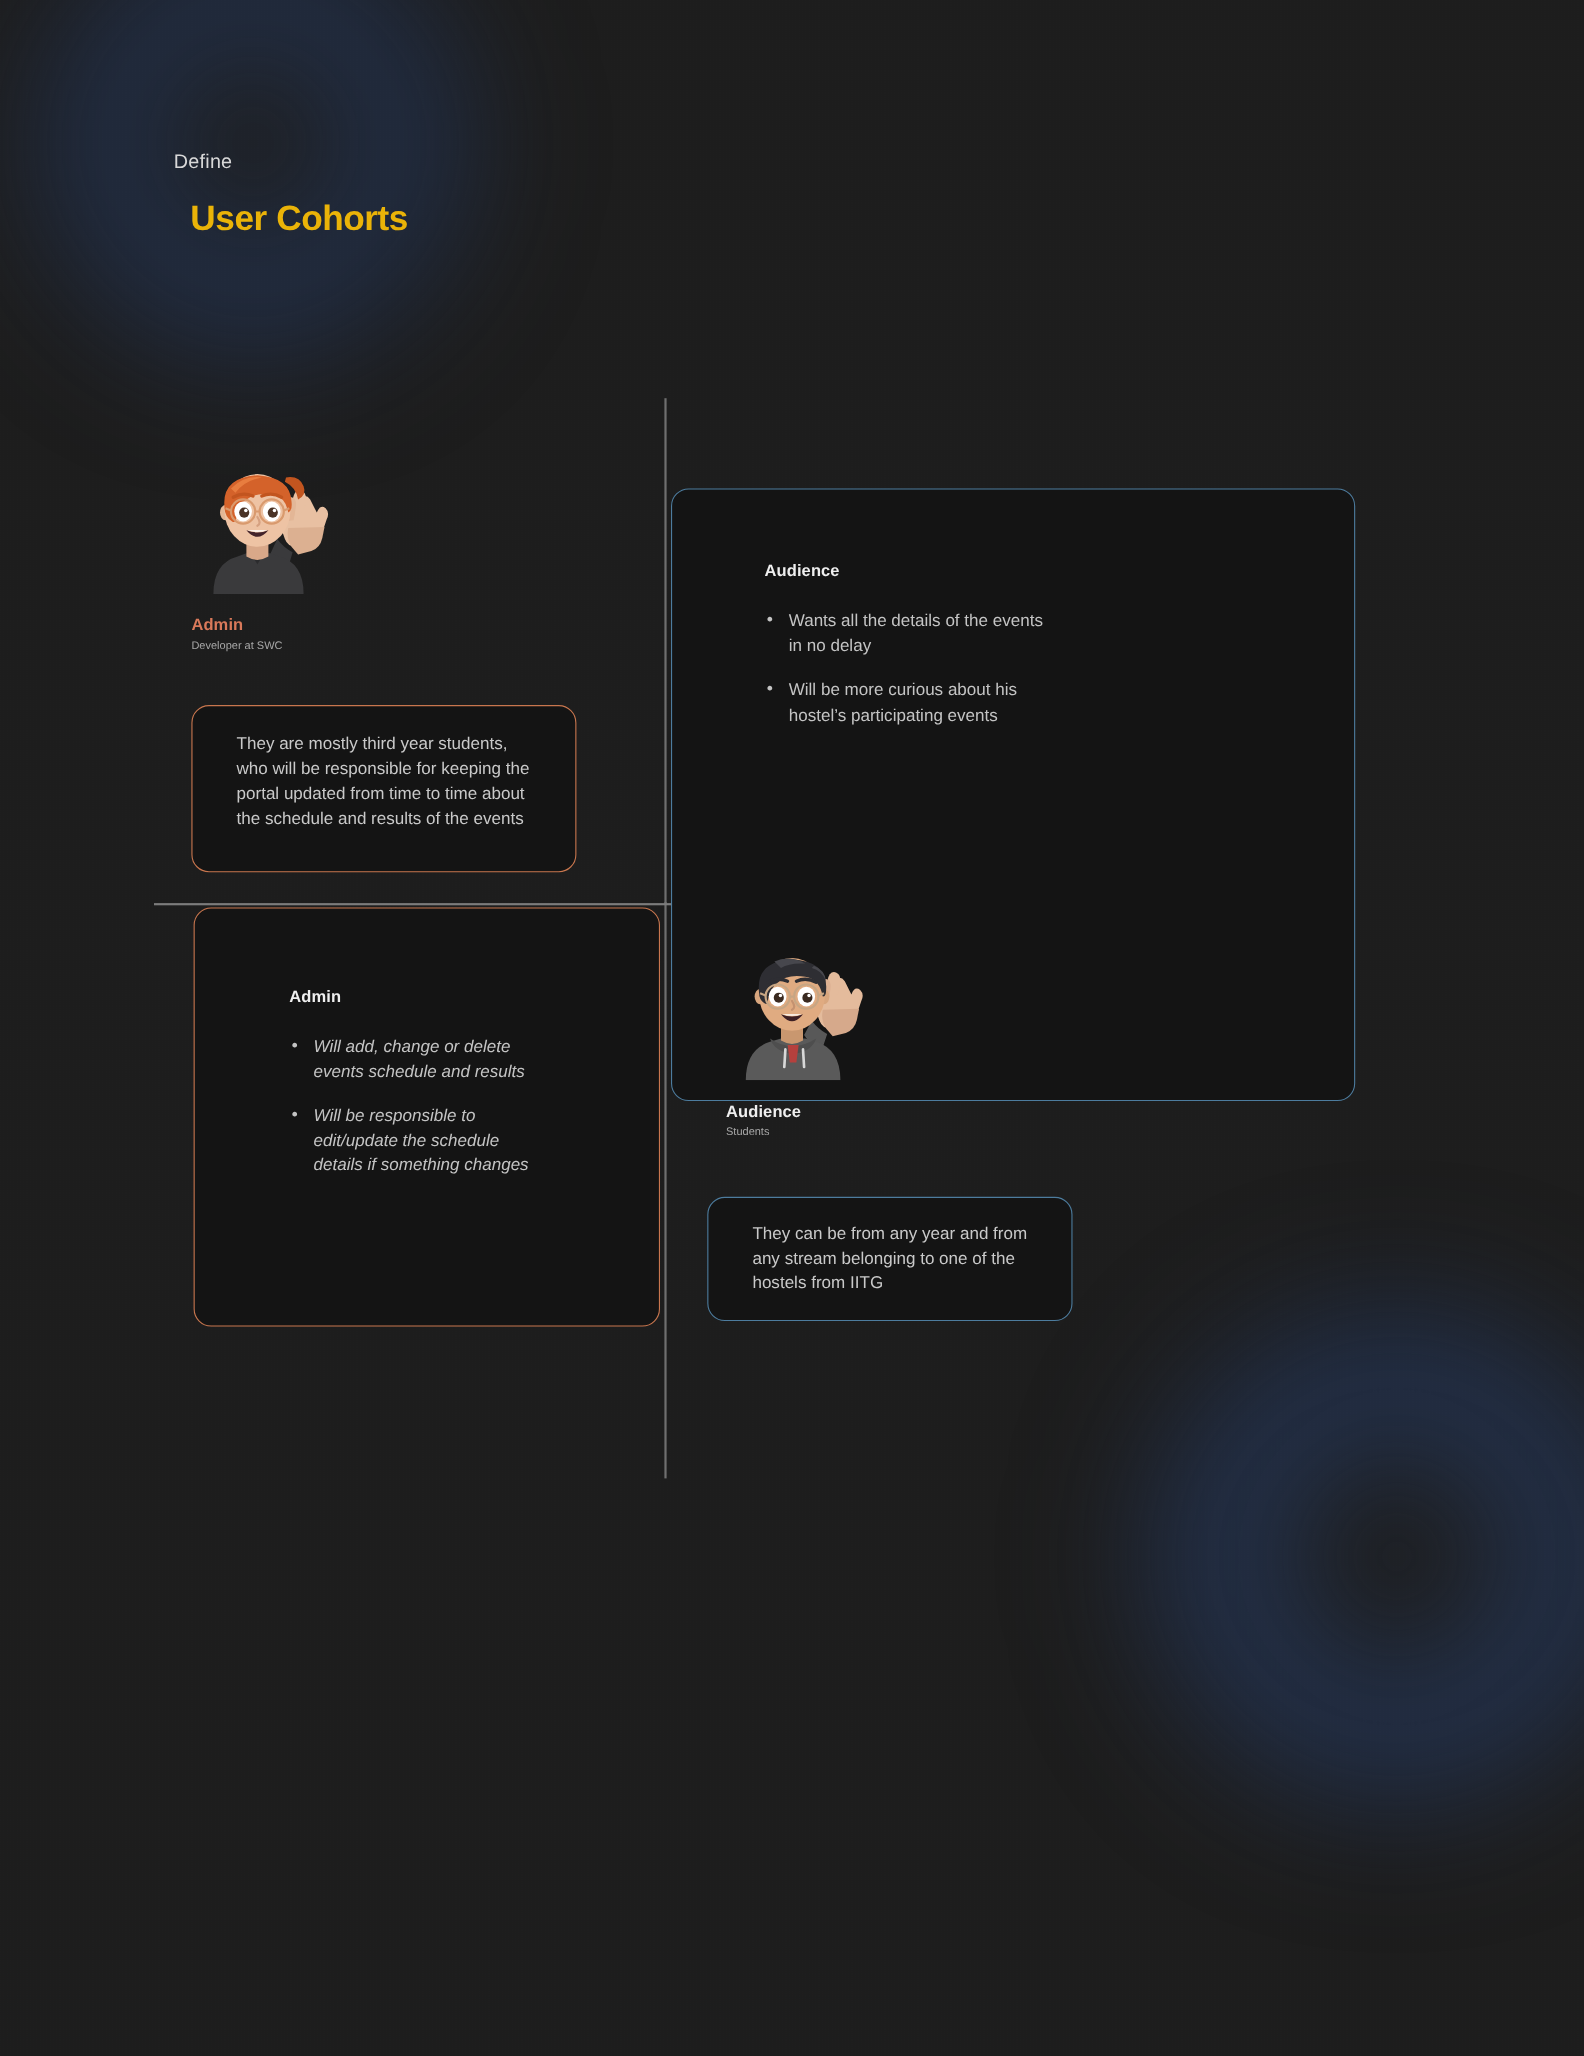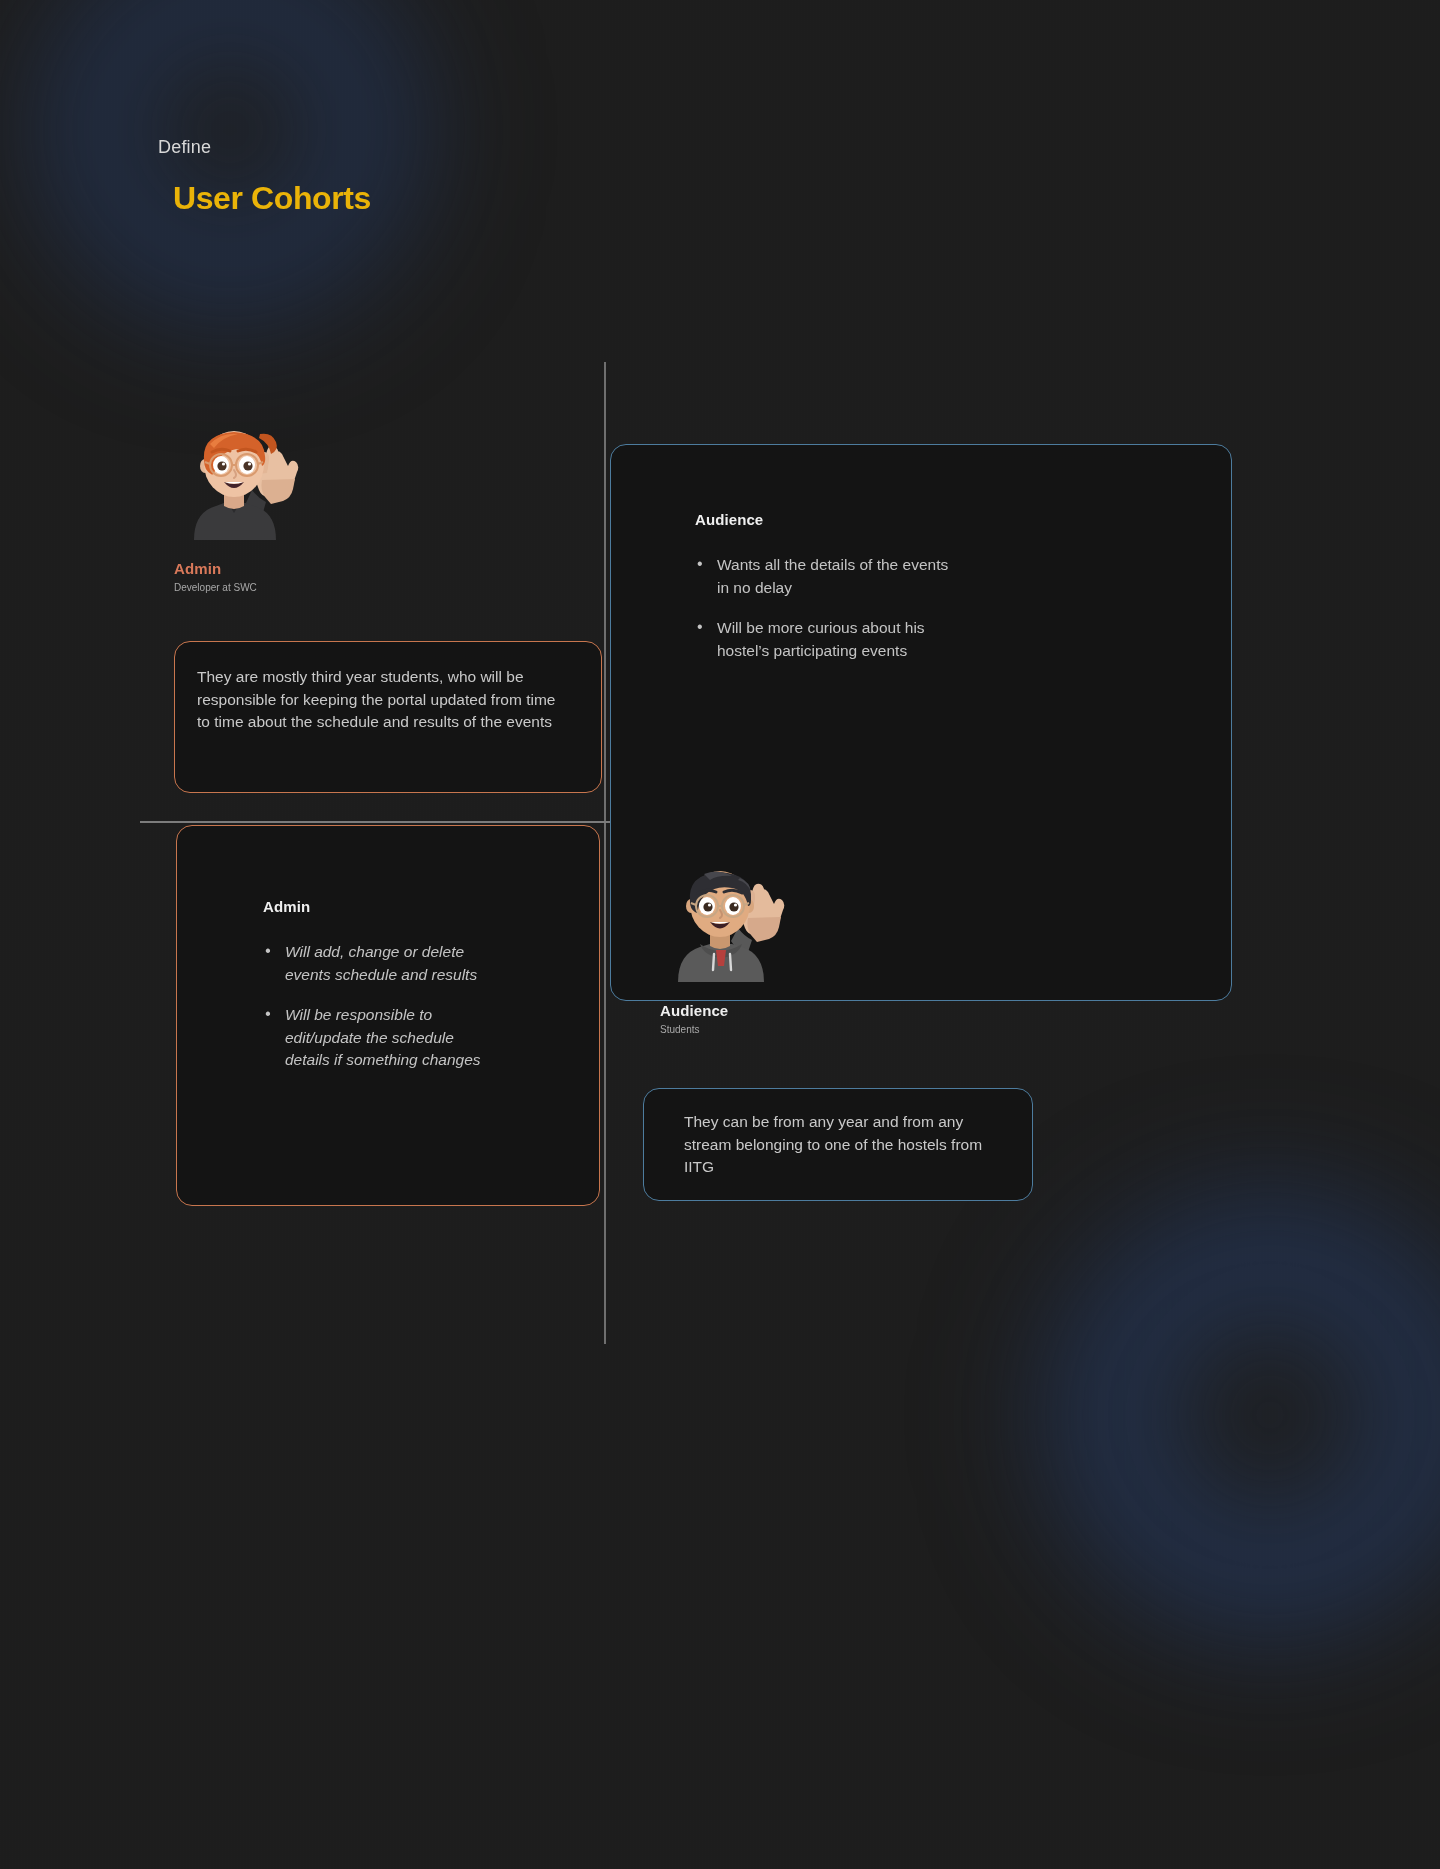--- a/index.html
+++ b/index.html
@@ -71,26 +71,26 @@
   .card {
     position:absolute;
     border-radius:16px;
     background:#141414;
   }
   .card-orange { border:1.2px solid #c8764e; }
   .card-blue   { border:1.2px solid #4d7c9e; }
 
   .bubble-admin {
     left:174px; top:641px;
-    width:428px; height:152px;
-    padding:24px 30px 0 22px;
+    width:350px; height:152px;
+    padding:24px 30px 0 40px;
   }
   .bubble-audience {
     left:643px; top:1088px;
-    width:390px; height:113px;
+    width:332px; height:113px;
     padding:22px 28px 0 40px;
   }
   .bubble-text {
     font-size:15.5px; line-height:22.5px;
     color:#c9c9c9; font-weight:400;
   }
 
   .panel-audience {
     left:610px; top:444px;
     width:622px; height:557px;

